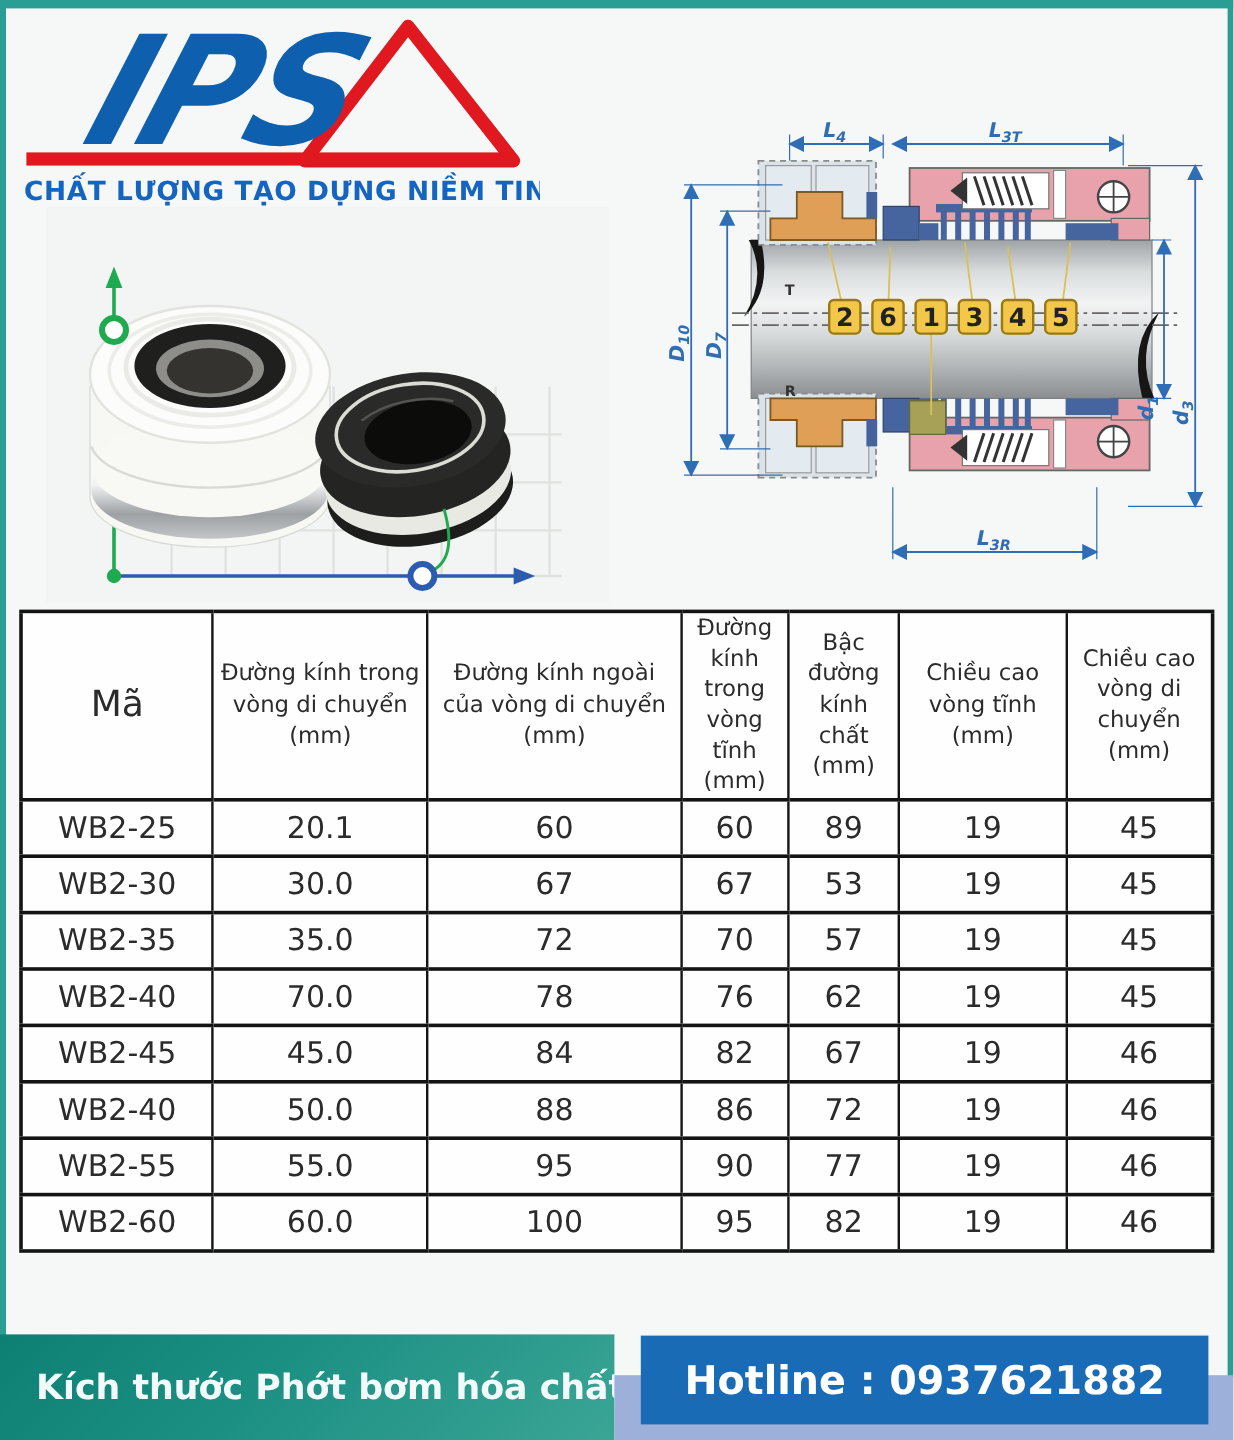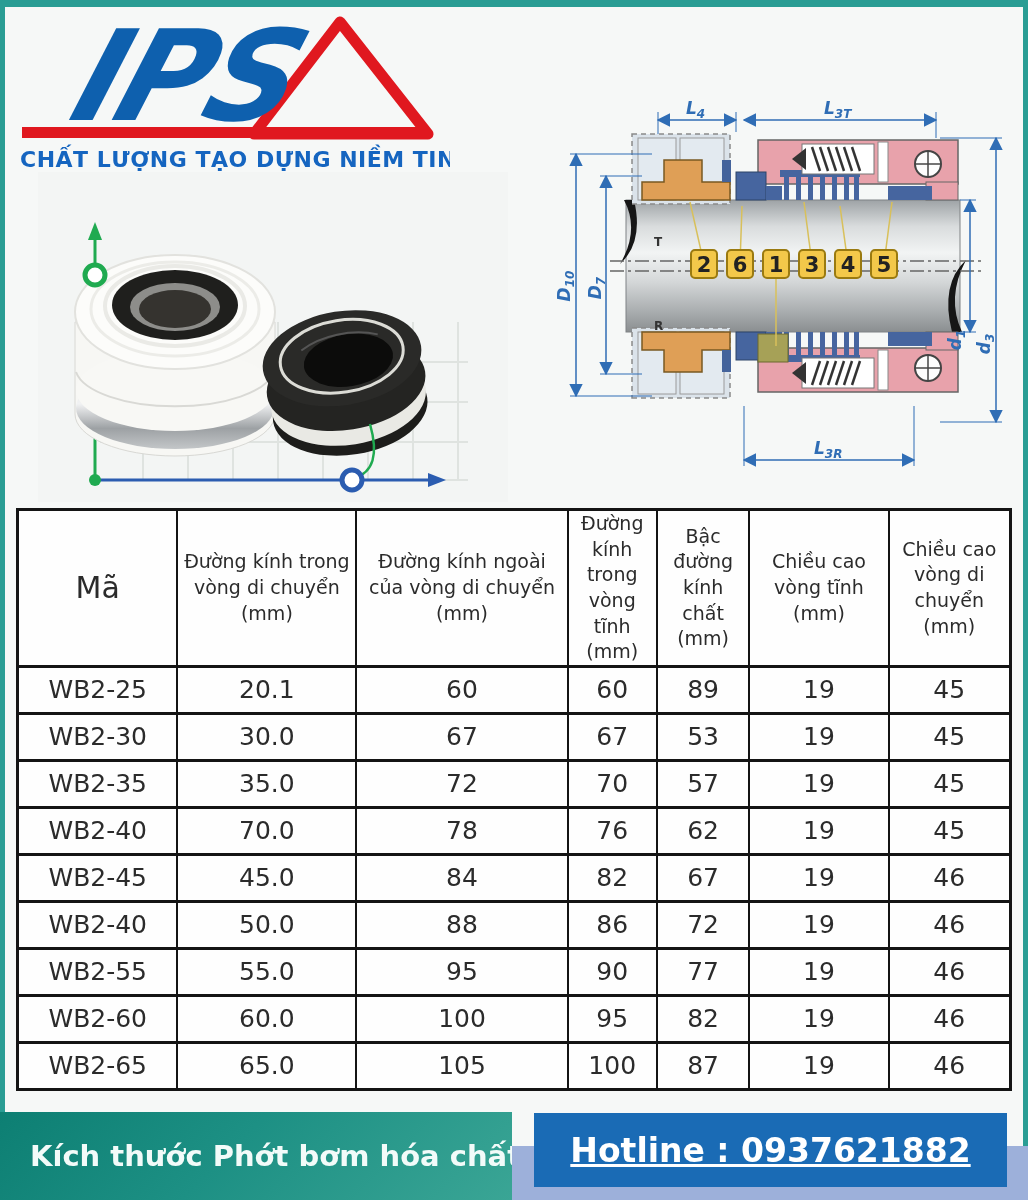--- a/index.html
+++ b/index.html
@@ -27,21 +27,21 @@
   th.h0{width:16.2%}th.h1{width:18.3%}th.h2{width:21.8%}th.h3{width:8.6%}
   th.h4{width:9.0%}th.h5{width:14.0%}th.h6{width:12.1%}
 
   .footer-teal{position:absolute;left:0;top:1112px;width:512px;height:88px;
       background:linear-gradient(135deg,#0d7f73 0%,#1d9084 45%,#3aa595 100%);
       display:flex;align-items:center;}
   .footer-title{color:#f2fbf9;font-size:29px;font-weight:700;padding-left:30px;white-space:nowrap;}
   .footer-lavender{position:absolute;left:512px;top:1146px;width:516px;height:54px;background:#9db0da;}
   .footer-blue{position:absolute;left:534px;top:1113px;width:473px;height:74px;background:#1a6bb5;
       display:flex;align-items:center;justify-content:center;}
-  .footer-hotline{color:#fff;font-size:33px;font-weight:700;white-space:nowrap;text-decoration:underline;}
+  .footer-hotline{color:#fff;font-size:33px;font-weight:700;white-space:nowrap;}
 
   svg text{font-family:"DejaVu Sans",sans-serif;}
   .dimlab{fill:#2f6db5;font-style:italic;font-weight:700;font-size:17px;}
   .dimsub{font-size:12px;}
   .shaftlab{fill:#333;font-size:12px;font-weight:700;}
 </style>
 </head>
 <body>
 
 <div class="page">
@@ -307,29 +307,20 @@
           </tr>
           <tr>
             <td>WB2-60</td>
             <td>60.0</td>
             <td>100</td>
             <td>95</td>
             <td>82</td>
             <td>19</td>
             <td>46</td>
           </tr>
-          <tr>
-            <td>WB2-65</td>
-            <td>65.0</td>
-            <td>105</td>
-            <td>100</td>
-            <td>87</td>
-            <td>19</td>
-            <td>46</td>
-          </tr>
         </tbody>
     </table>
   </div>
 
   <div class="footer-teal">
     <div class="footer-title">Kích thước Phớt bơm hóa chất WB2</div>
   </div>
   <div class="footer-lavender"></div>
   <div class="footer-blue">
     <div class="footer-hotline">Hotline : 0937621882</div>

